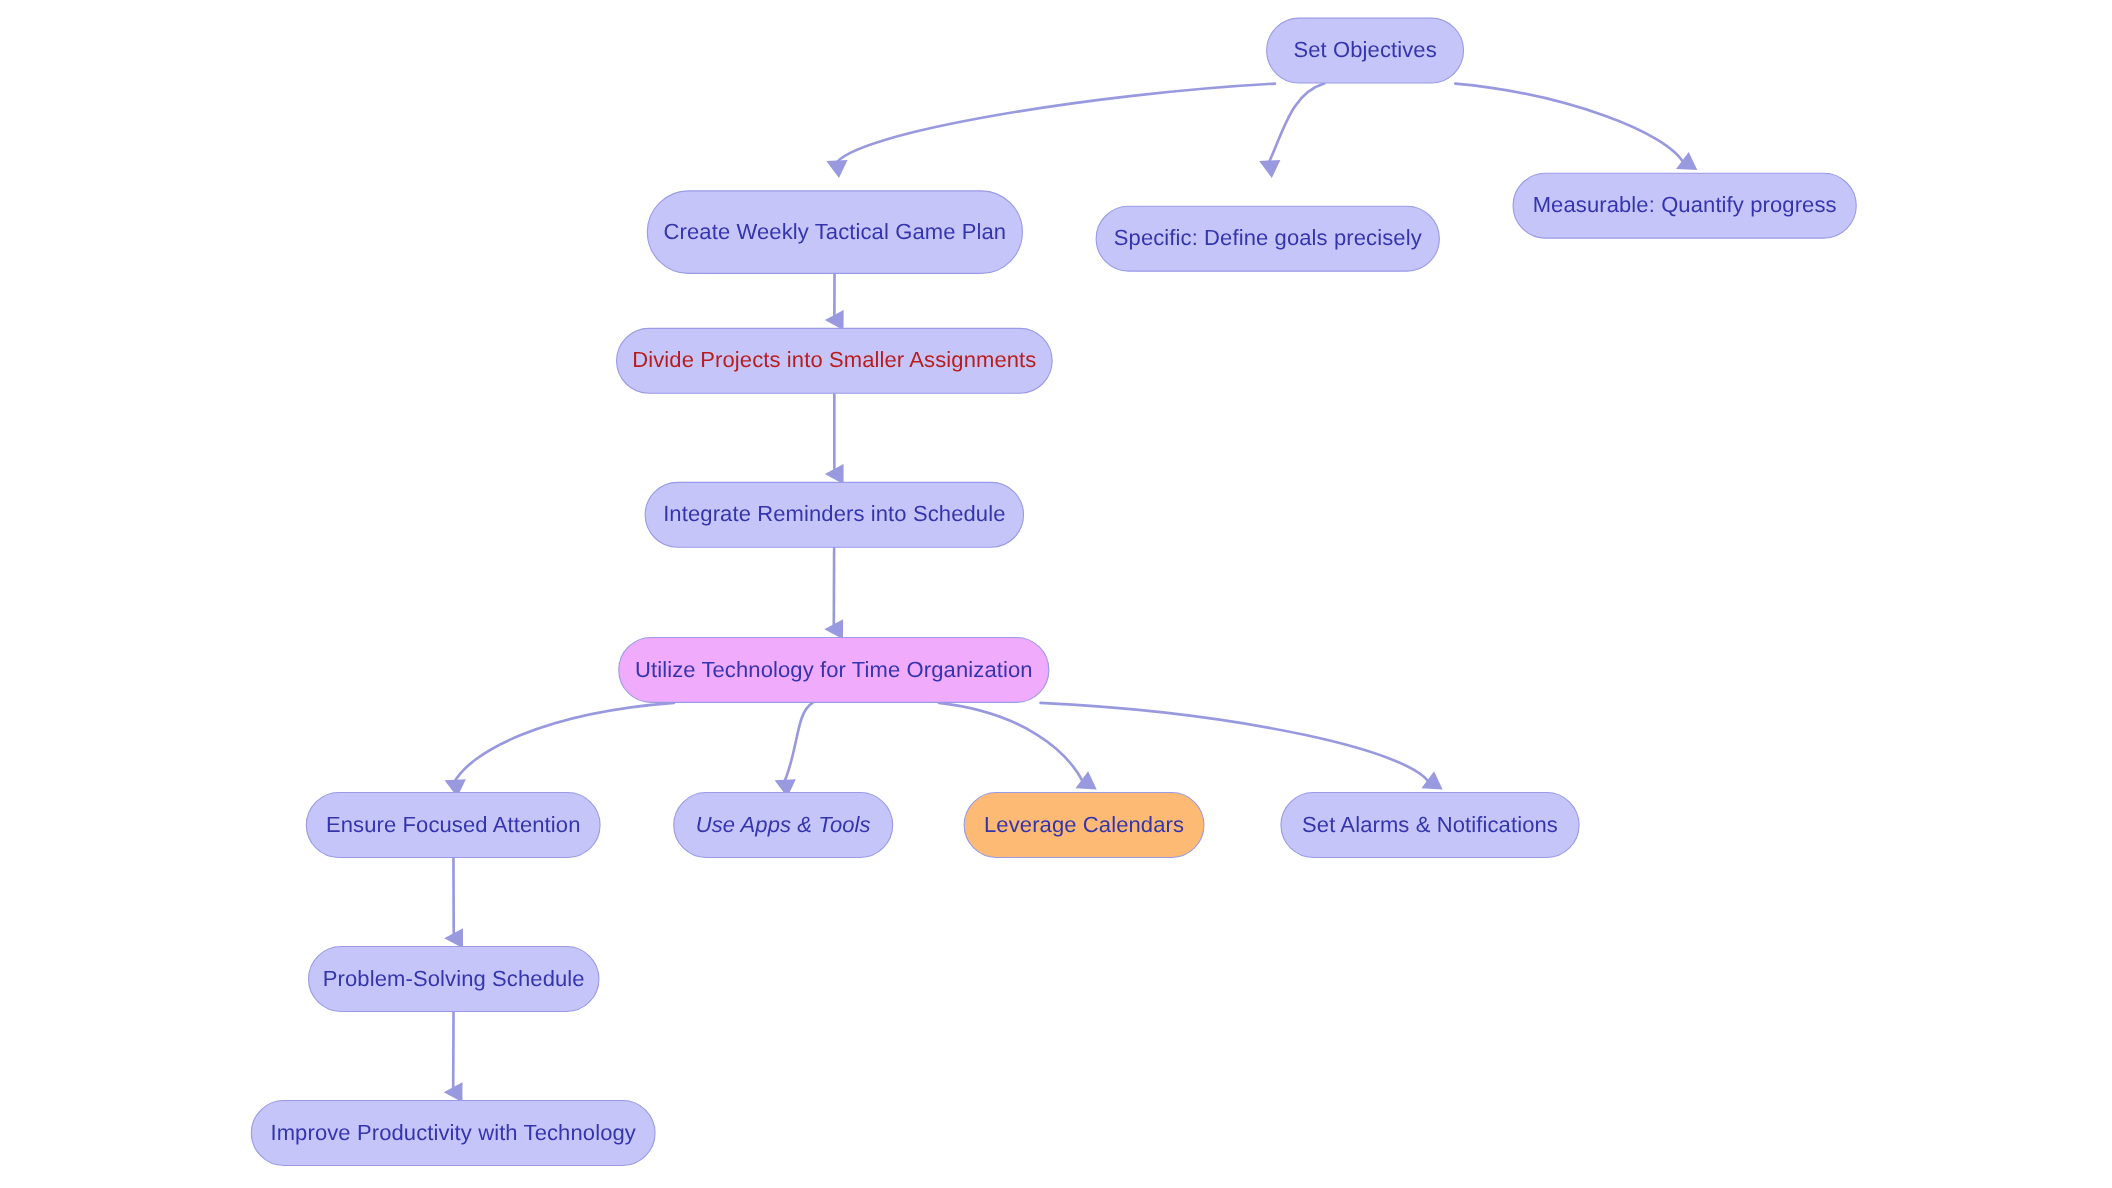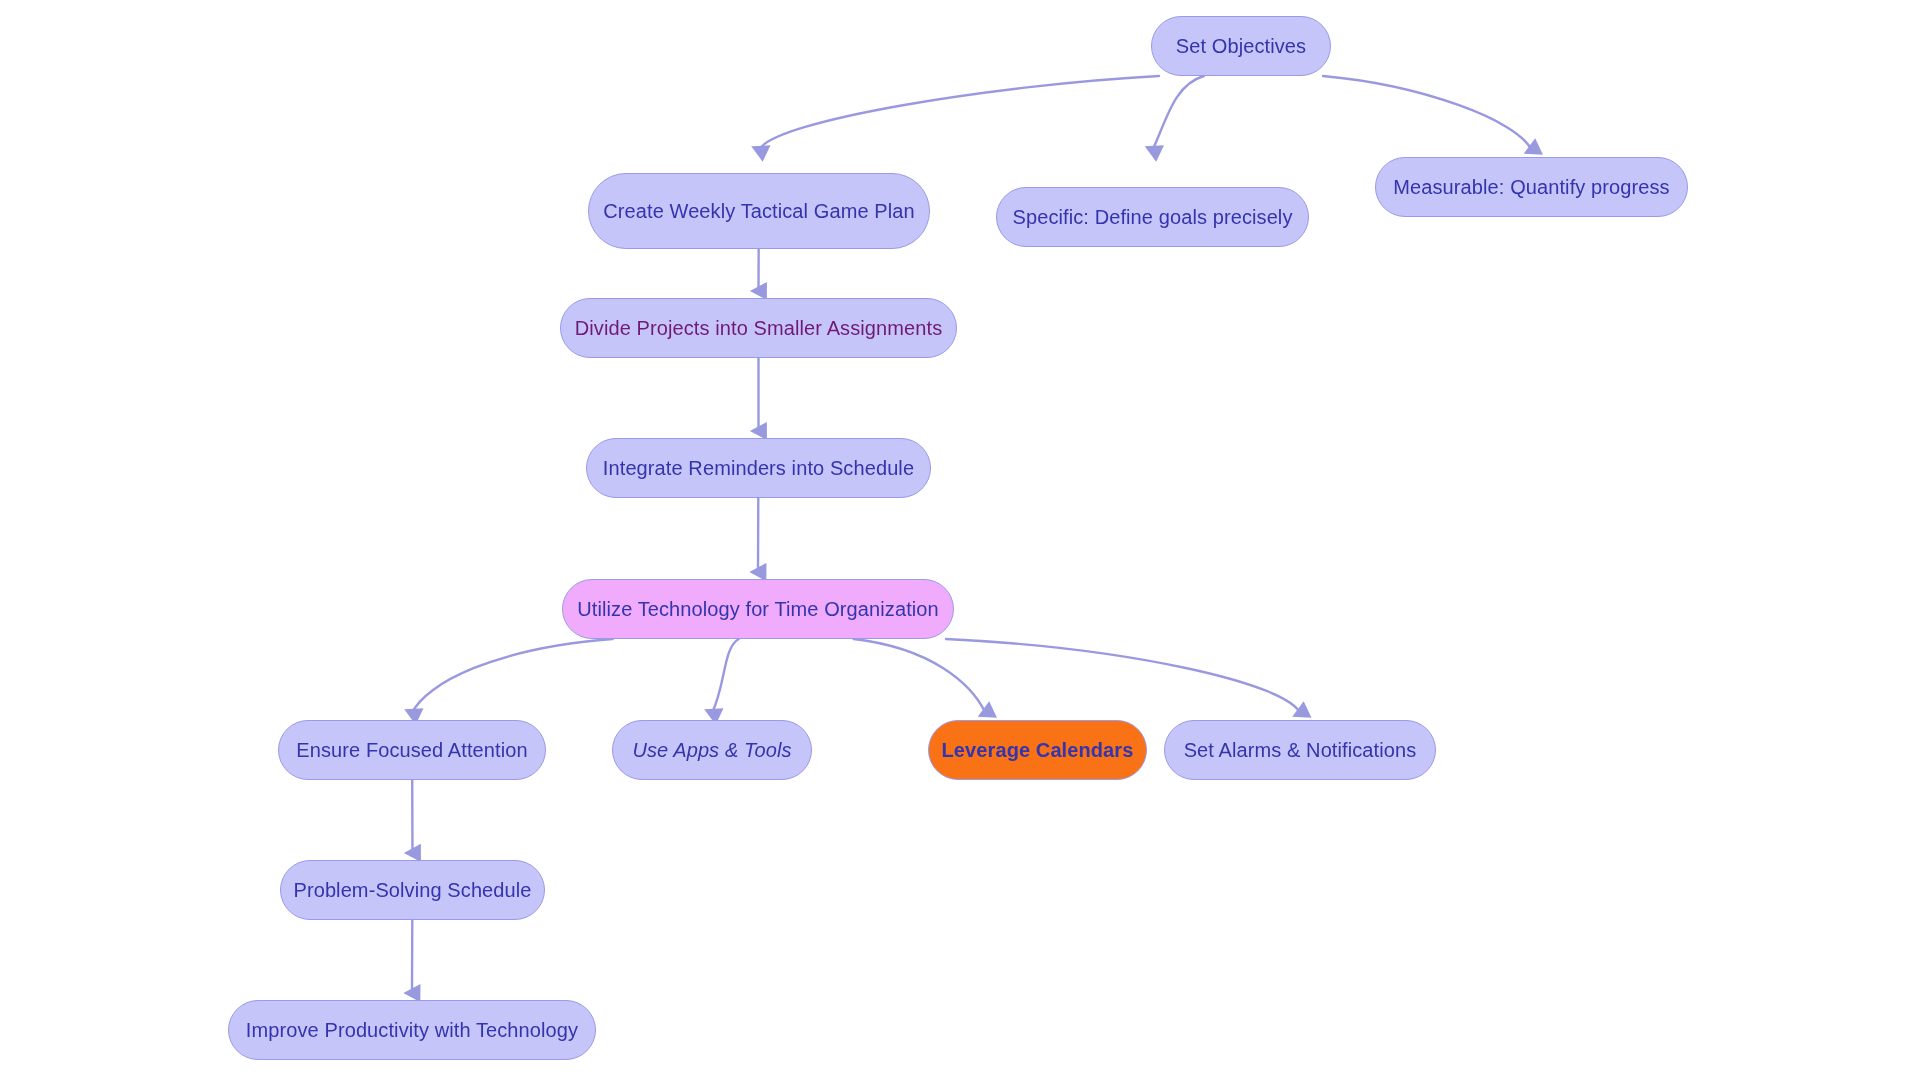--- a/index.html
+++ b/index.html
@@ -82,36 +82,36 @@
       </div>
       <div class="node" style="left: 588px; top: 157px; width: 342px; height: 76px; background: rgb(197, 197, 250); border-color: rgb(154, 154, 230); color: rgb(52, 52, 173); margin-top: 16px;">
         <span class="node-label">Create Weekly Tactical Game Plan</span>
       </div>
       <div class="node" style="left: 996px; top: 157px; width: 313px; height: 60px; background: rgb(197, 197, 250); border-color: rgb(154, 154, 230); color: rgb(52, 52, 173); margin-top: 30px;">
         <span class="node-label">Specific: Define goals precisely</span>
       </div>
       <div class="node" style="left: 1375px; top: 157px; width: 313px; height: 60px; background: rgb(197, 197, 250); border-color: rgb(154, 154, 230); color: rgb(52, 52, 173);">
         <span class="node-label">Measurable: Quantify progress</span>
       </div>
-      <div class="node" style="left: 560px; top: 298px; width: 397px; height: 60px; background: rgb(197, 197, 250); border-color: rgb(154, 154, 230); color: #701a75;">
+      <div class="node" style="left: 560px; top: 298px; width: 397px; height: 60px; background: rgb(197, 197, 250); border-color: rgb(154, 154, 230); color: #b91c1c;">
         <span class="node-label">Divide Projects into Smaller Assignments</span>
       </div>
       <div class="node" style="left: 586px; top: 438px; width: 345px; height: 60px; background: rgb(197, 197, 250); border-color: rgb(154, 154, 230); color: rgb(52, 52, 173);">
         <span class="node-label">Integrate Reminders into Schedule</span>
       </div>
       <div class="node" style="left: 562px; top: 579px; width: 392px; height: 60px; background: #f0abfc; border-color: rgb(154, 154, 230); color: rgb(52, 52, 173);">
         <span class="node-label">Utilize Technology for Time Organization</span>
       </div>
       <div class="node" style="left: 278px; top: 720px; width: 268px; height: 60px; background: rgb(197, 197, 250); border-color: rgb(154, 154, 230); color: rgb(52, 52, 173);">
         <span class="node-label">Ensure Focused Attention</span>
       </div>
       <div class="node" style="left: 612px; top: 720px; width: 200px; height: 60px; background: rgb(197, 197, 250); border-color: rgb(154, 154, 230); color: rgb(52, 52, 173); font-style: italic;">
         <span class="node-label">Use Apps &amp; Tools</span>
       </div>
-      <div class="node" style="left: 928px; top: 720px; width: 219px; height: 60px; background: #f97316; border-color: rgb(154, 154, 230); color: rgb(52, 52, 173); font-weight: bold;">
+      <div class="node" style="left: 876px; top: 720px; width: 219px; height: 60px; background: #fdba74; border-color: rgb(154, 154, 230); color: rgb(52, 52, 173);">
         <span class="node-label">Leverage Calendars</span>
       </div>
       <div class="node" style="left: 1164px; top: 720px; width: 272px; height: 60px; background: rgb(197, 197, 250); border-color: rgb(154, 154, 230); color: rgb(52, 52, 173);">
         <span class="node-label">Set Alarms &amp; Notifications</span>
       </div>
       <div class="node" style="left: 280px; top: 860px; width: 265px; height: 60px; background: rgb(197, 197, 250); border-color: rgb(154, 154, 230); color: rgb(52, 52, 173);">
         <span class="node-label">Problem-Solving Schedule</span>
       </div>
       <div class="node" style="left: 228px; top: 1000px; width: 368px; height: 60px; background: rgb(197, 197, 250); border-color: rgb(154, 154, 230); color: rgb(52, 52, 173);">
         <span class="node-label">Improve Productivity with Technology</span>

